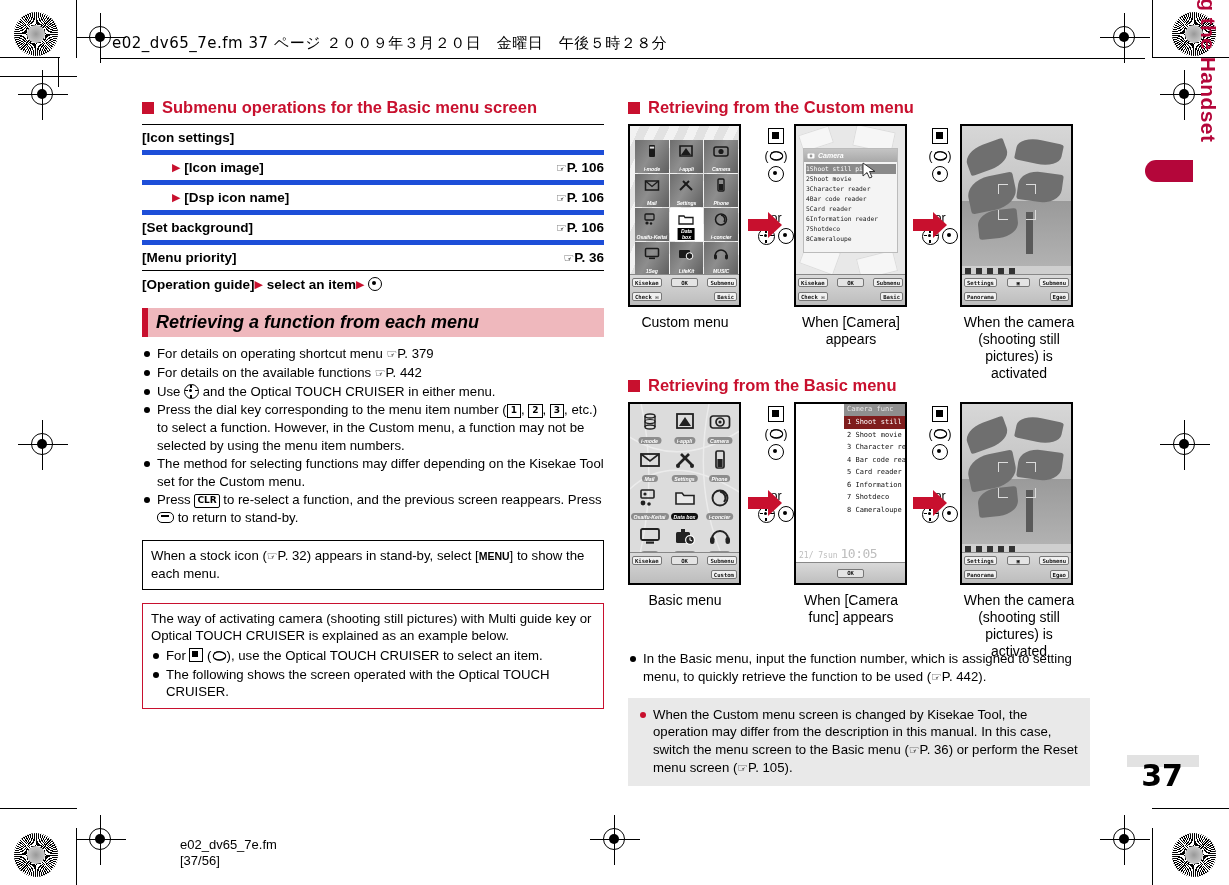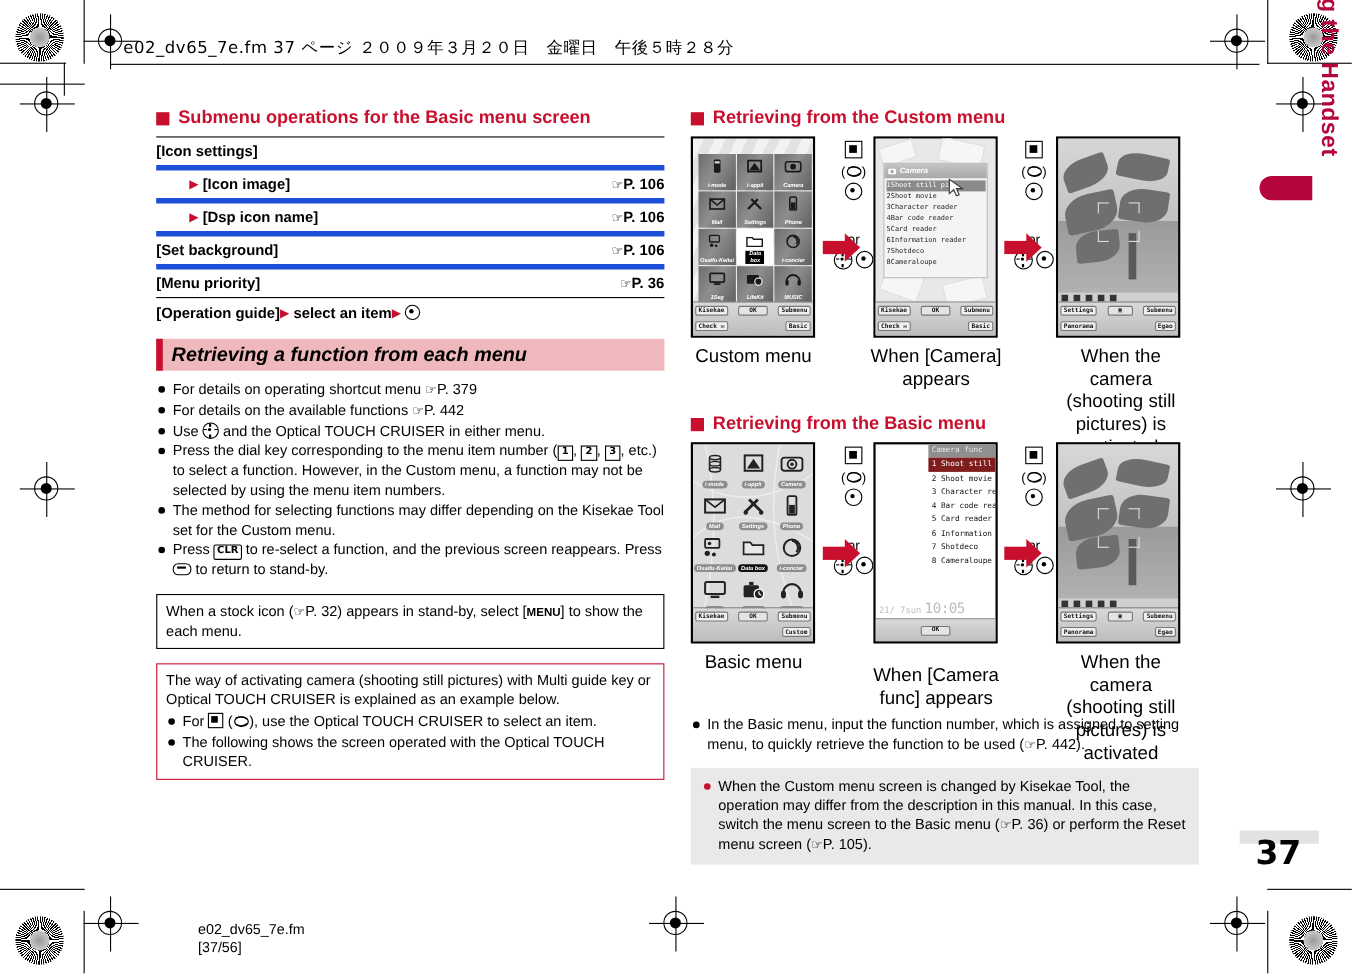--- a/index.html
+++ b/index.html
@@ -169,21 +169,21 @@
   .keycol .or{font-size:12.5px;margin:2px 0;}
   .keycol .pair{display:flex;justify-content:center;align-items:center;gap:3px;}
   .mguide{display:inline-block;width:15px;height:15px;border:1.7px solid #000;border-radius:50%;position:relative;}
   .mguide:after{content:"";position:absolute;left:5px;top:5px;width:3px;height:3px;background:#000;border-radius:50%;}
   .mguide span{position:absolute;background:#000;}
   .mguide .n{left:6px;top:0.5px;width:1.6px;height:3.4px;}
   .mguide .s{left:6px;bottom:0.5px;width:1.6px;height:3.4px;}
   .mguide .w{top:6px;left:0.5px;height:1.6px;width:3.4px;}
   .mguide .e{top:6px;right:0.5px;height:1.6px;width:3.4px;}
 
-  .caption{position:absolute;text-align:center;font-size:17px;line-height:1.22;}
+  .caption{position:absolute;text-align:center;font-size:14px;line-height:1.22;}
 
   
   .sidetab{position:absolute;right:36px;top:160px;width:48px;height:22px;background:#b4063a;border-radius:11px 0 0 11px;}
   .sidevert{position:absolute;right:35px;top:176px;width:300px;height:26px;
      transform-origin:right top;transform:rotate(90deg) translateY(-26px);
      color:#b4063a;font-size:21px;font-weight:bold;letter-spacing:0.4px;white-space:nowrap;
      text-align:left;}
   .pageno{position:absolute;right:46px;bottom:92px;font-size:30px;font-weight:bold;
      font-family:"DejaVu Sans",sans-serif;}
   .pagegray{position:absolute;right:30px;bottom:118px;width:72px;height:12px;background:#e2e2e2;}
@@ -829,21 +829,21 @@
         <div class="r r2">
           <span class="skb">Panorama</span>
           <span class="skb">Egao</span>
         </div>
       </div>
     </div>
   </div>
 
   <div style="position:relative;height:62px;">
     <div class="caption" style="left:-4px;top:0;width:122px;">Basic menu</div>
-    <div class="caption" style="left:162px;top:12px;width:122px;">When [Camera func] appears</div>
+    <div class="caption" style="left:162px;top:0;width:122px;">When [Camera func] appears</div>
     <div class="caption" style="left:328px;top:0;width:126px;">When the camera (shooting still pictures) is activated</div>
   </div>
 
   <ul class="bl" style="margin-top:-4px;">
     <li>In the Basic menu, input the function number, which is assigned to setting menu, to quickly retrieve the function to be used (<span class="hand">☞</span>P. 442).</li>
   </ul>
 
   <div class="box-gray">
     <ul class="bl red" style="margin:0;">
       <li>When the Custom menu screen is changed by Kisekae Tool, the operation may differ from the description in this manual. In this case, switch the menu screen to the Basic menu (<span class="hand">☞</span>P. 36) or perform the Reset menu screen (<span class="hand">☞</span>P. 105).</li>

